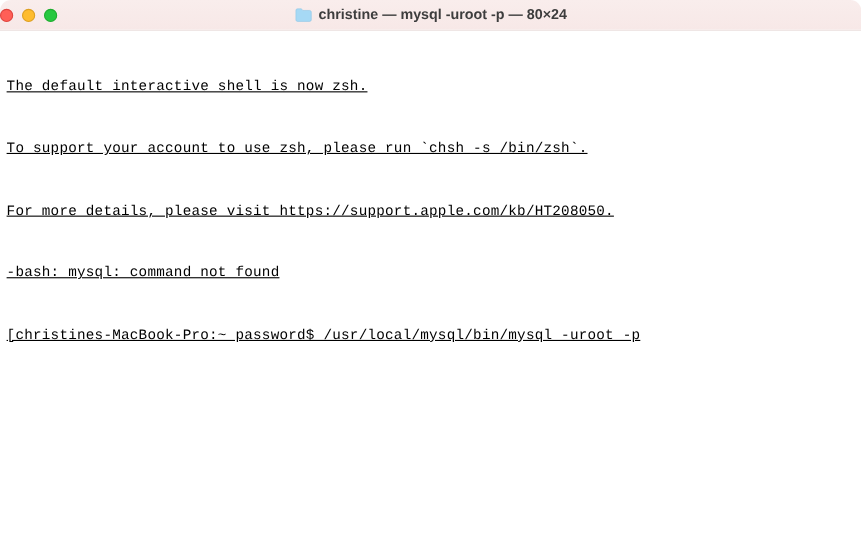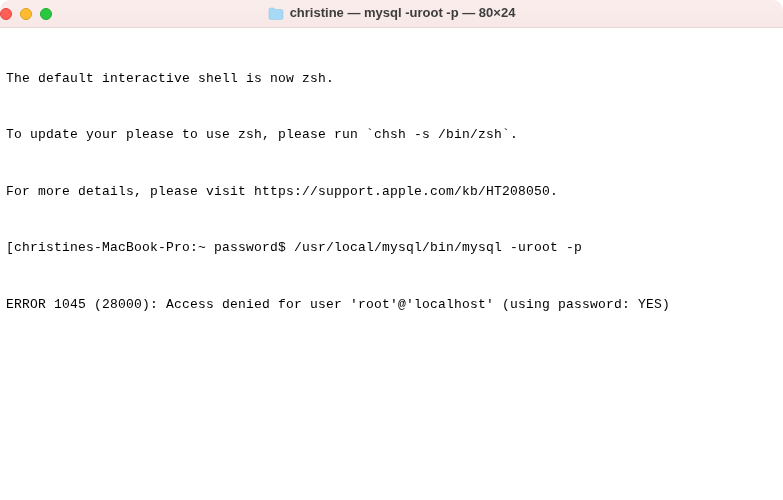--- a/index.html
+++ b/index.html
@@ -62,20 +62,21 @@
       color: #3d3d3d;
     }
     .terminal {
       padding: 4px 6px 6px 6px;
       white-space: pre-wrap;
       word-break: break-all;
       letter-spacing: 0.2px;
     }
     .line {
       display: block;
+      text-decoration: underline;
     }
   </style>
 </head>
 <body>
 
 <div class="title-bar">
   <div class="traffic-lights">
     <div class="traffic-light tl-close"></div>
     <div class="traffic-light tl-min"></div>
     <div class="traffic-light tl-max"></div>
@@ -85,24 +86,24 @@
       <svg width="16" height="13" viewBox="0 0 16 13">
         <path d="M1 2.5 C1 1.7 1.6 1 2.5 1 L6 1 L7.2 2.5 L13.5 2.5 C14.3 2.5 15 3.2 15 4 L15 11 C15 11.8 14.3 12.5 13.5 12.5 L2.5 12.5 C1.6 12.5 1 11.8 1 11 Z" fill="#a6d9f5" stroke="#8bc5e6" stroke-width="0.5"></path>
       </svg>
     </span>
     <span class="title-text">christine — mysql -uroot -p — 80×24</span>
   </div>
 </div>
 
 <div class="terminal">
   <span class="line">The default interactive shell is now zsh.</span>
-  <span class="line">To update your please to use zsh, please run `chsh -s /bin/zsh`.</span>
+  <span class="line">To support your account to use zsh, please run `chsh -s /bin/zsh`.</span>
   <span class="line">For more details, please visit https://support.apple.com/kb/HT208050.</span>
+  <span class="line">-bash: mysql: command not found</span>
   <span class="line">[christines-MacBook-Pro:~ password$ /usr/local/mysql/bin/mysql -uroot -p</span>
-  <span class="line">ERROR 1045 (28000): Access denied for user 'root'@'localhost' (using password: YES)</span>
   
   
   
   
   
   
   
   
   
   

